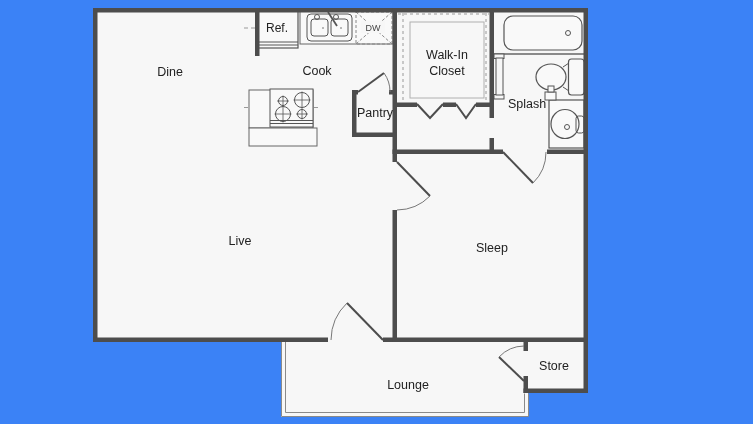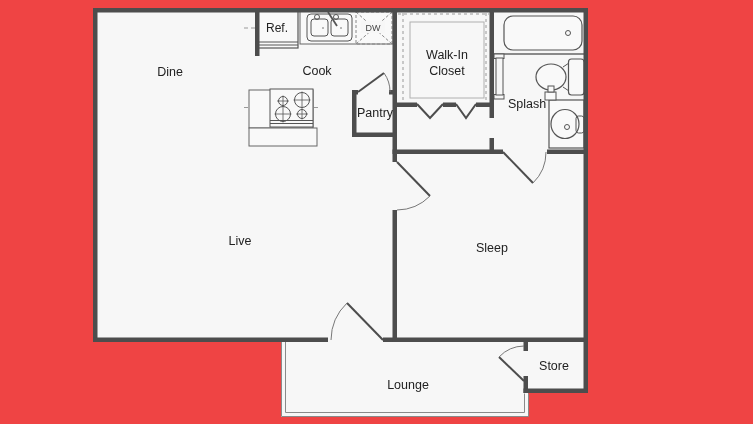--- a/index.html
+++ b/index.html
@@ -1,16 +1,16 @@
 <!DOCTYPE html>
 <html><head>
 <meta charset="utf-8">
 <style>
   html,body{margin:0;padding:0;background:#ffffff;}
-  .canvas{position:relative;width:753px;height:424px;background:#ef4444;overflow:hidden;
+  .canvas{position:relative;width:753px;height:424px;background:#3b82f6;overflow:hidden;
           font-family:"Liberation Sans", sans-serif;}
   svg{position:absolute;left:0;top:0;}
   text{font-family:"Liberation Sans", sans-serif;fill:#222222;}
   .room-label{font-size:12.5px;}
   .small-label{font-size:12px;}
   .tiny-label{font-size:9px;fill:#444444;}
 </style>
 </head>
 <body>
 

